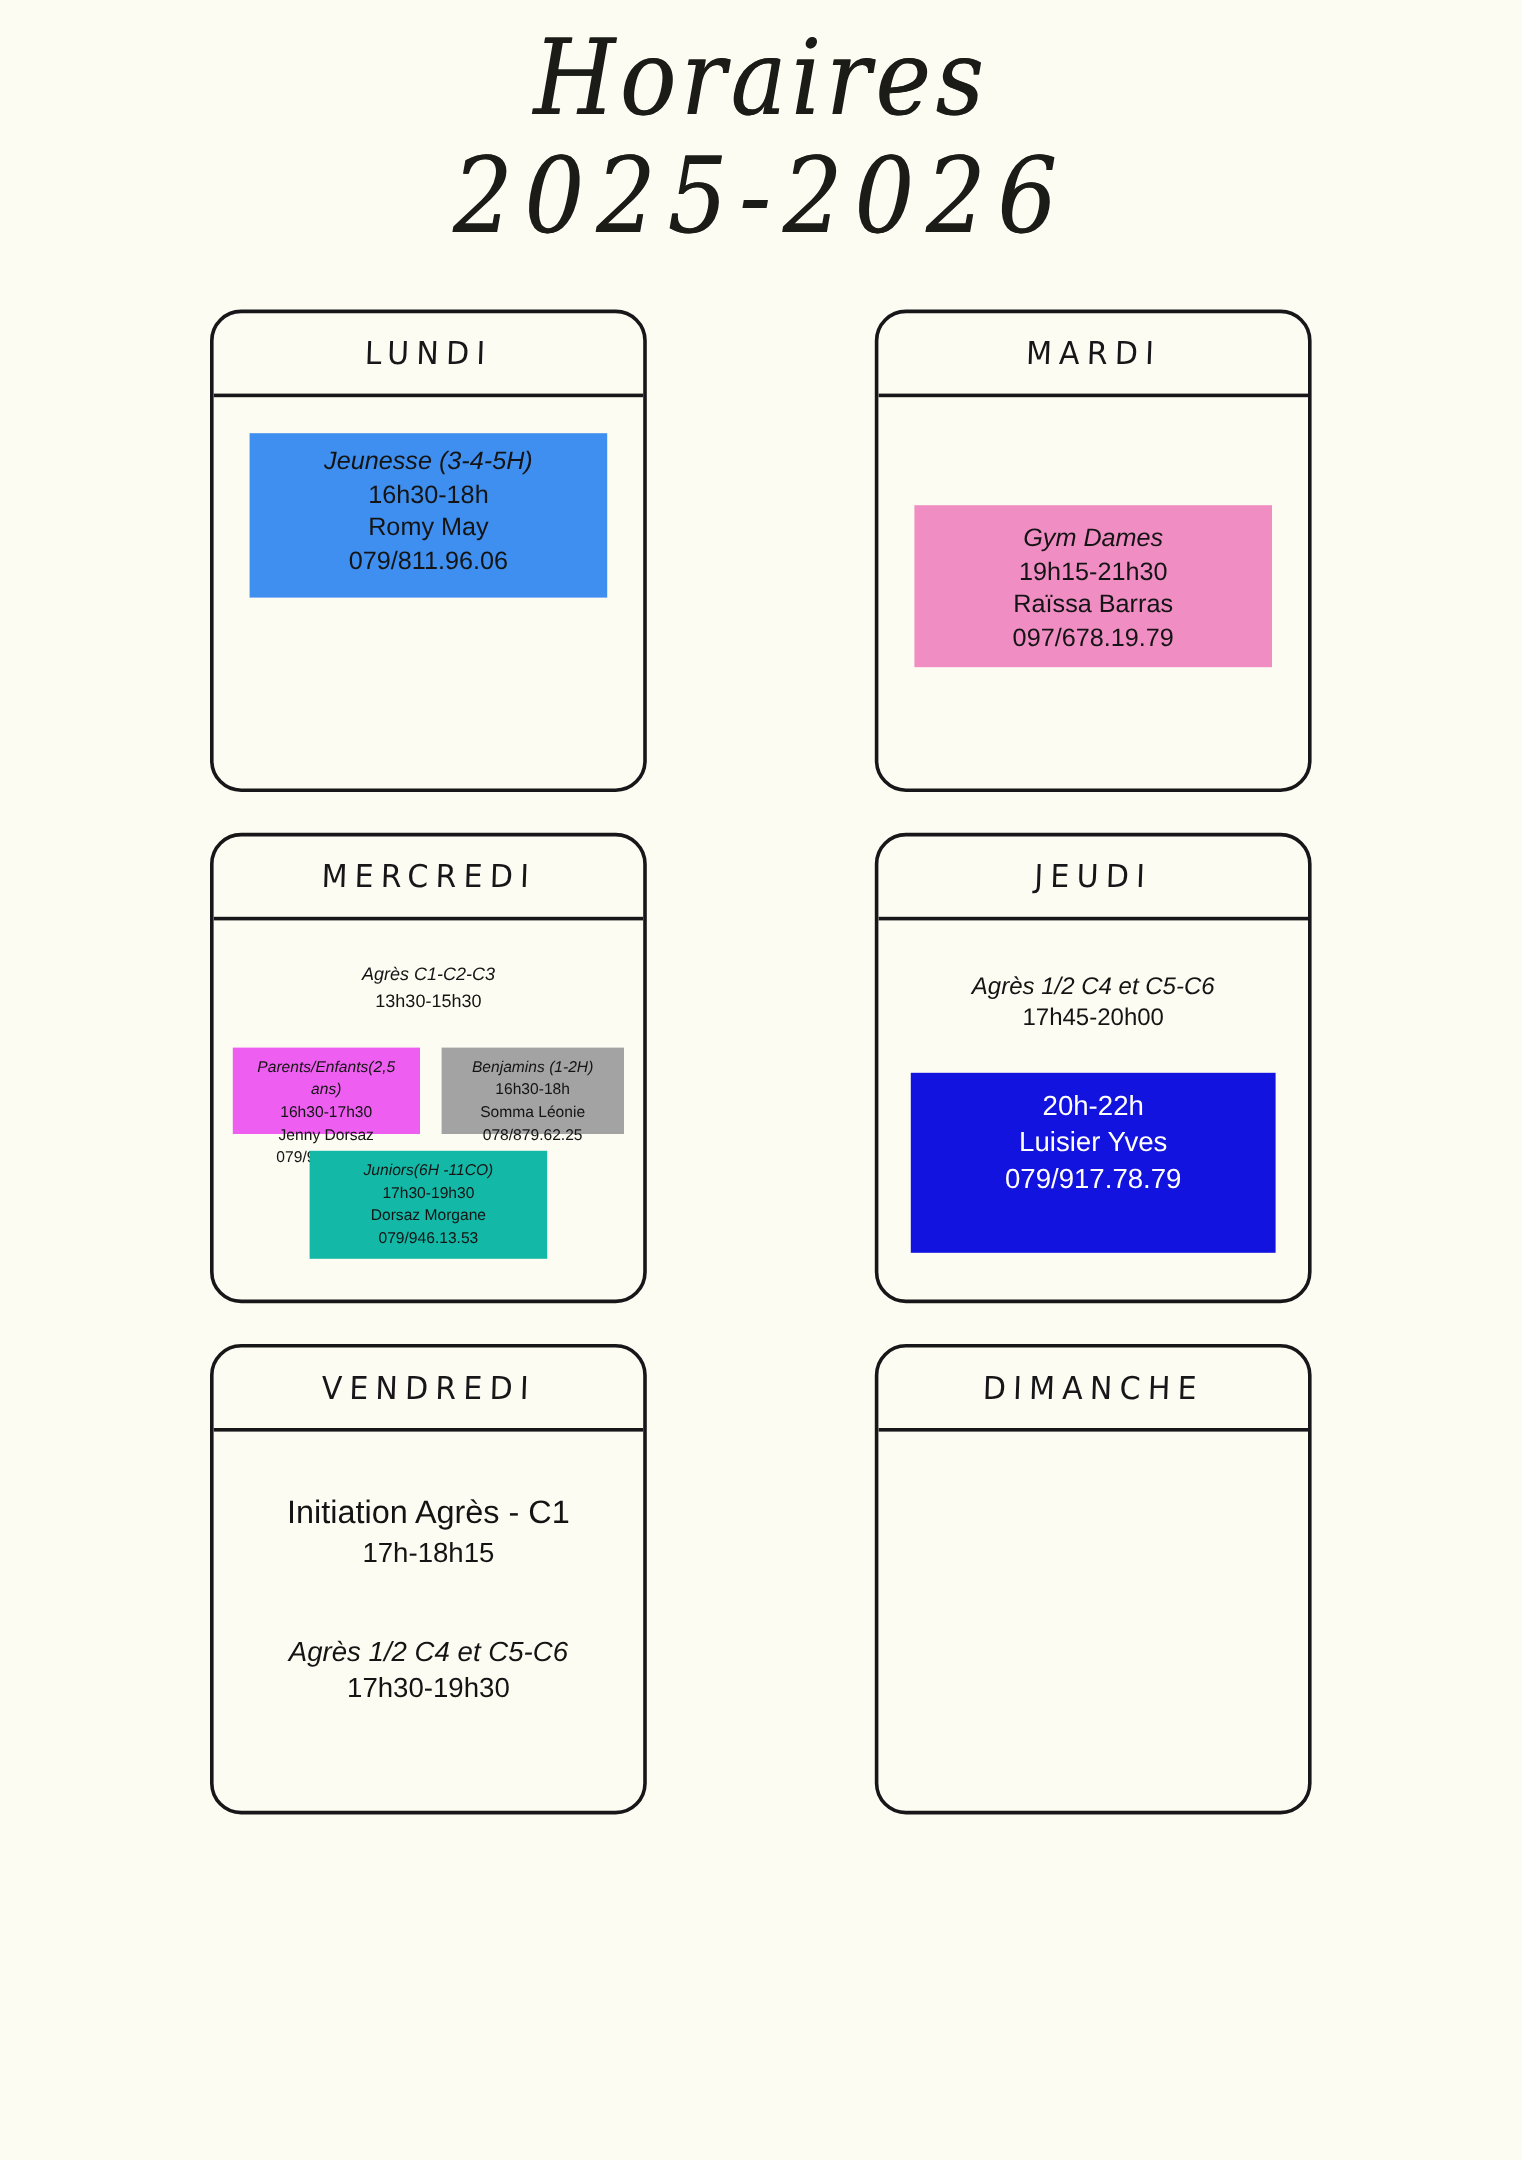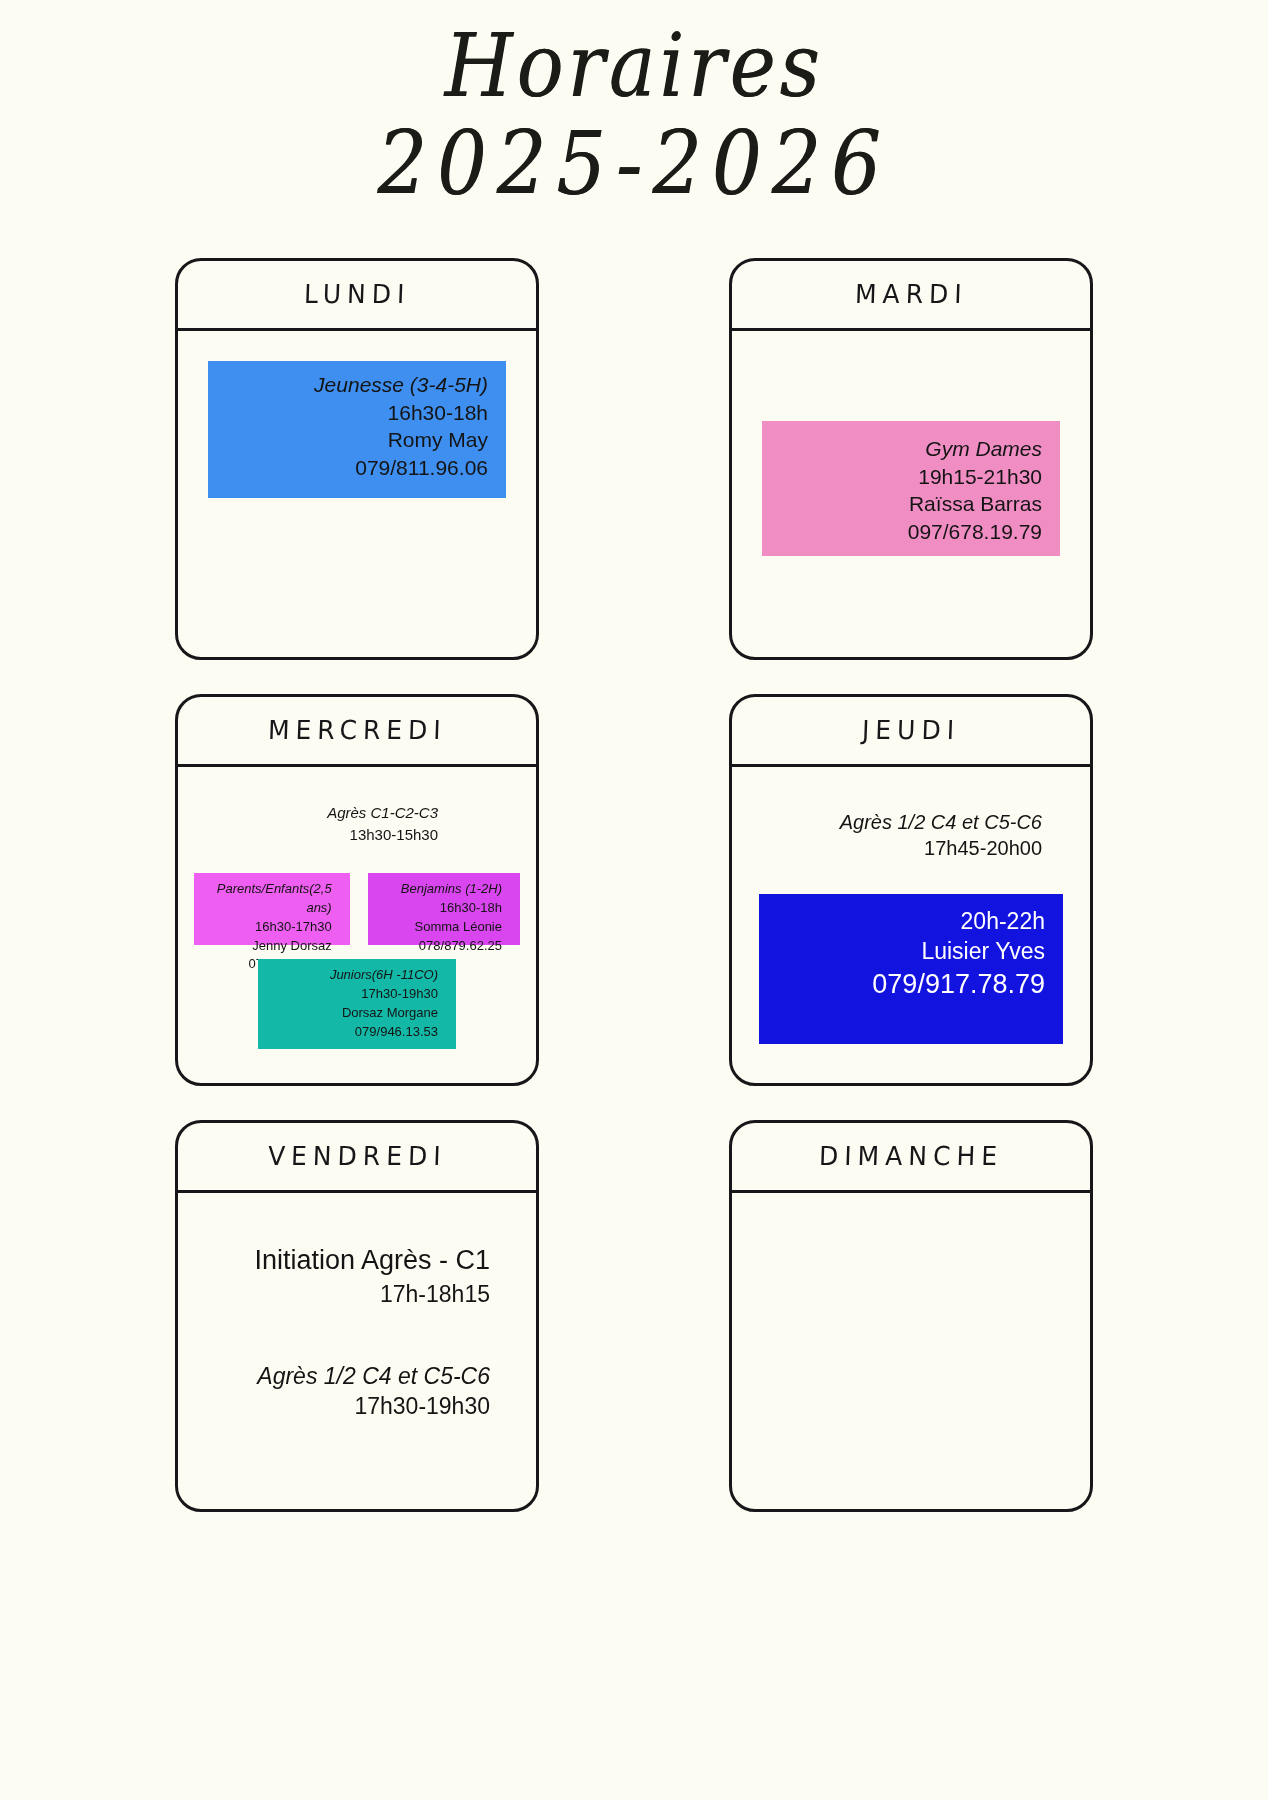--- a/index.html
+++ b/index.html
@@ -79,22 +79,22 @@
   .day-body {
     flex: 1 1 auto;
     padding: 14px 16px;
     display: flex;
     flex-direction: column;
     align-items: center;
   }
 
   
   .block {
-    text-align: right;
-    padding: 8px 18px 10px;
+    text-align: center;
+    padding: 8px 8px 10px;
     line-height: 1.32;
   }
   .block .bl-title {
     font-style: italic;
     font-weight: 400;
   }
   .block .bl-line { font-style: normal; }
 
   
   .blk-lg { font-size: 21px; }
@@ -185,21 +185,21 @@
           <div class="bl-line" style="font-size:15px">13h30-15h30</div>
         </div>
 
         <div class="merc-pair">
           <div class="block blk-sm" id="b-merc-2" style="background-color: rgb(238, 94, 240); color: rgb(20, 20, 20);">
             <div class="bl-title">Parents/Enfants(2,5 ans)</div>
             <div class="bl-line">16h30-17h30</div>
             <div class="bl-line">Jenny Dorsaz</div>
             <div class="bl-line">079/915.48.01</div>
           </div>
-          <div class="block blk-sm" id="b-merc-3" style="background-color: #d946ef; color: rgb(20, 20, 20);">
+          <div class="block blk-sm" id="b-merc-3" style="background-color: #a3a3a3; color: rgb(20, 20, 20);">
             <div class="bl-title">Benjamins (1-2H)</div>
             <div class="bl-line">16h30-18h</div>
             <div class="bl-line">Somma Léonie</div>
             <div class="bl-line">078/879.62.25</div>
           </div>
         </div>
 
         <div class="block blk-sm" id="b-merc-4" style="background-color: #14b8a6; color: rgb(20, 20, 20);">
           <div class="bl-title">Juniors(6H -11CO)</div>
           <div class="bl-line">17h30-19h30</div>
@@ -214,21 +214,21 @@
         <span class="day-name">JEUDI</span>
       </div>
       <div class="day-body">
         <div class="block blk-md" id="b-jeudi-1" style="color: rgb(20, 20, 20);">
           <div class="bl-title">Agrès 1/2  C4 et C5-C6</div>
           <div class="bl-line">17h45-20h00</div>
         </div>
         <div class="block blk-lg" id="b-jeudi-2" style="background-color: rgb(19, 19, 224); color: rgb(255, 255, 255);">
           <div class="bl-line" style="font-size:23px">20h-22h</div>
           <div class="bl-line" style="font-size:23px">Luisier Yves</div>
-          <div class="bl-line" style="font-size:27px">079/917.78.79</div>
+          <div class="bl-line" style="font-size:23px">079/917.78.79</div>
         </div>
       </div>
     </div>
 
   </div>
 
   <div class="row row3">
 
     <div class="day-card">
       <div class="day-header">

